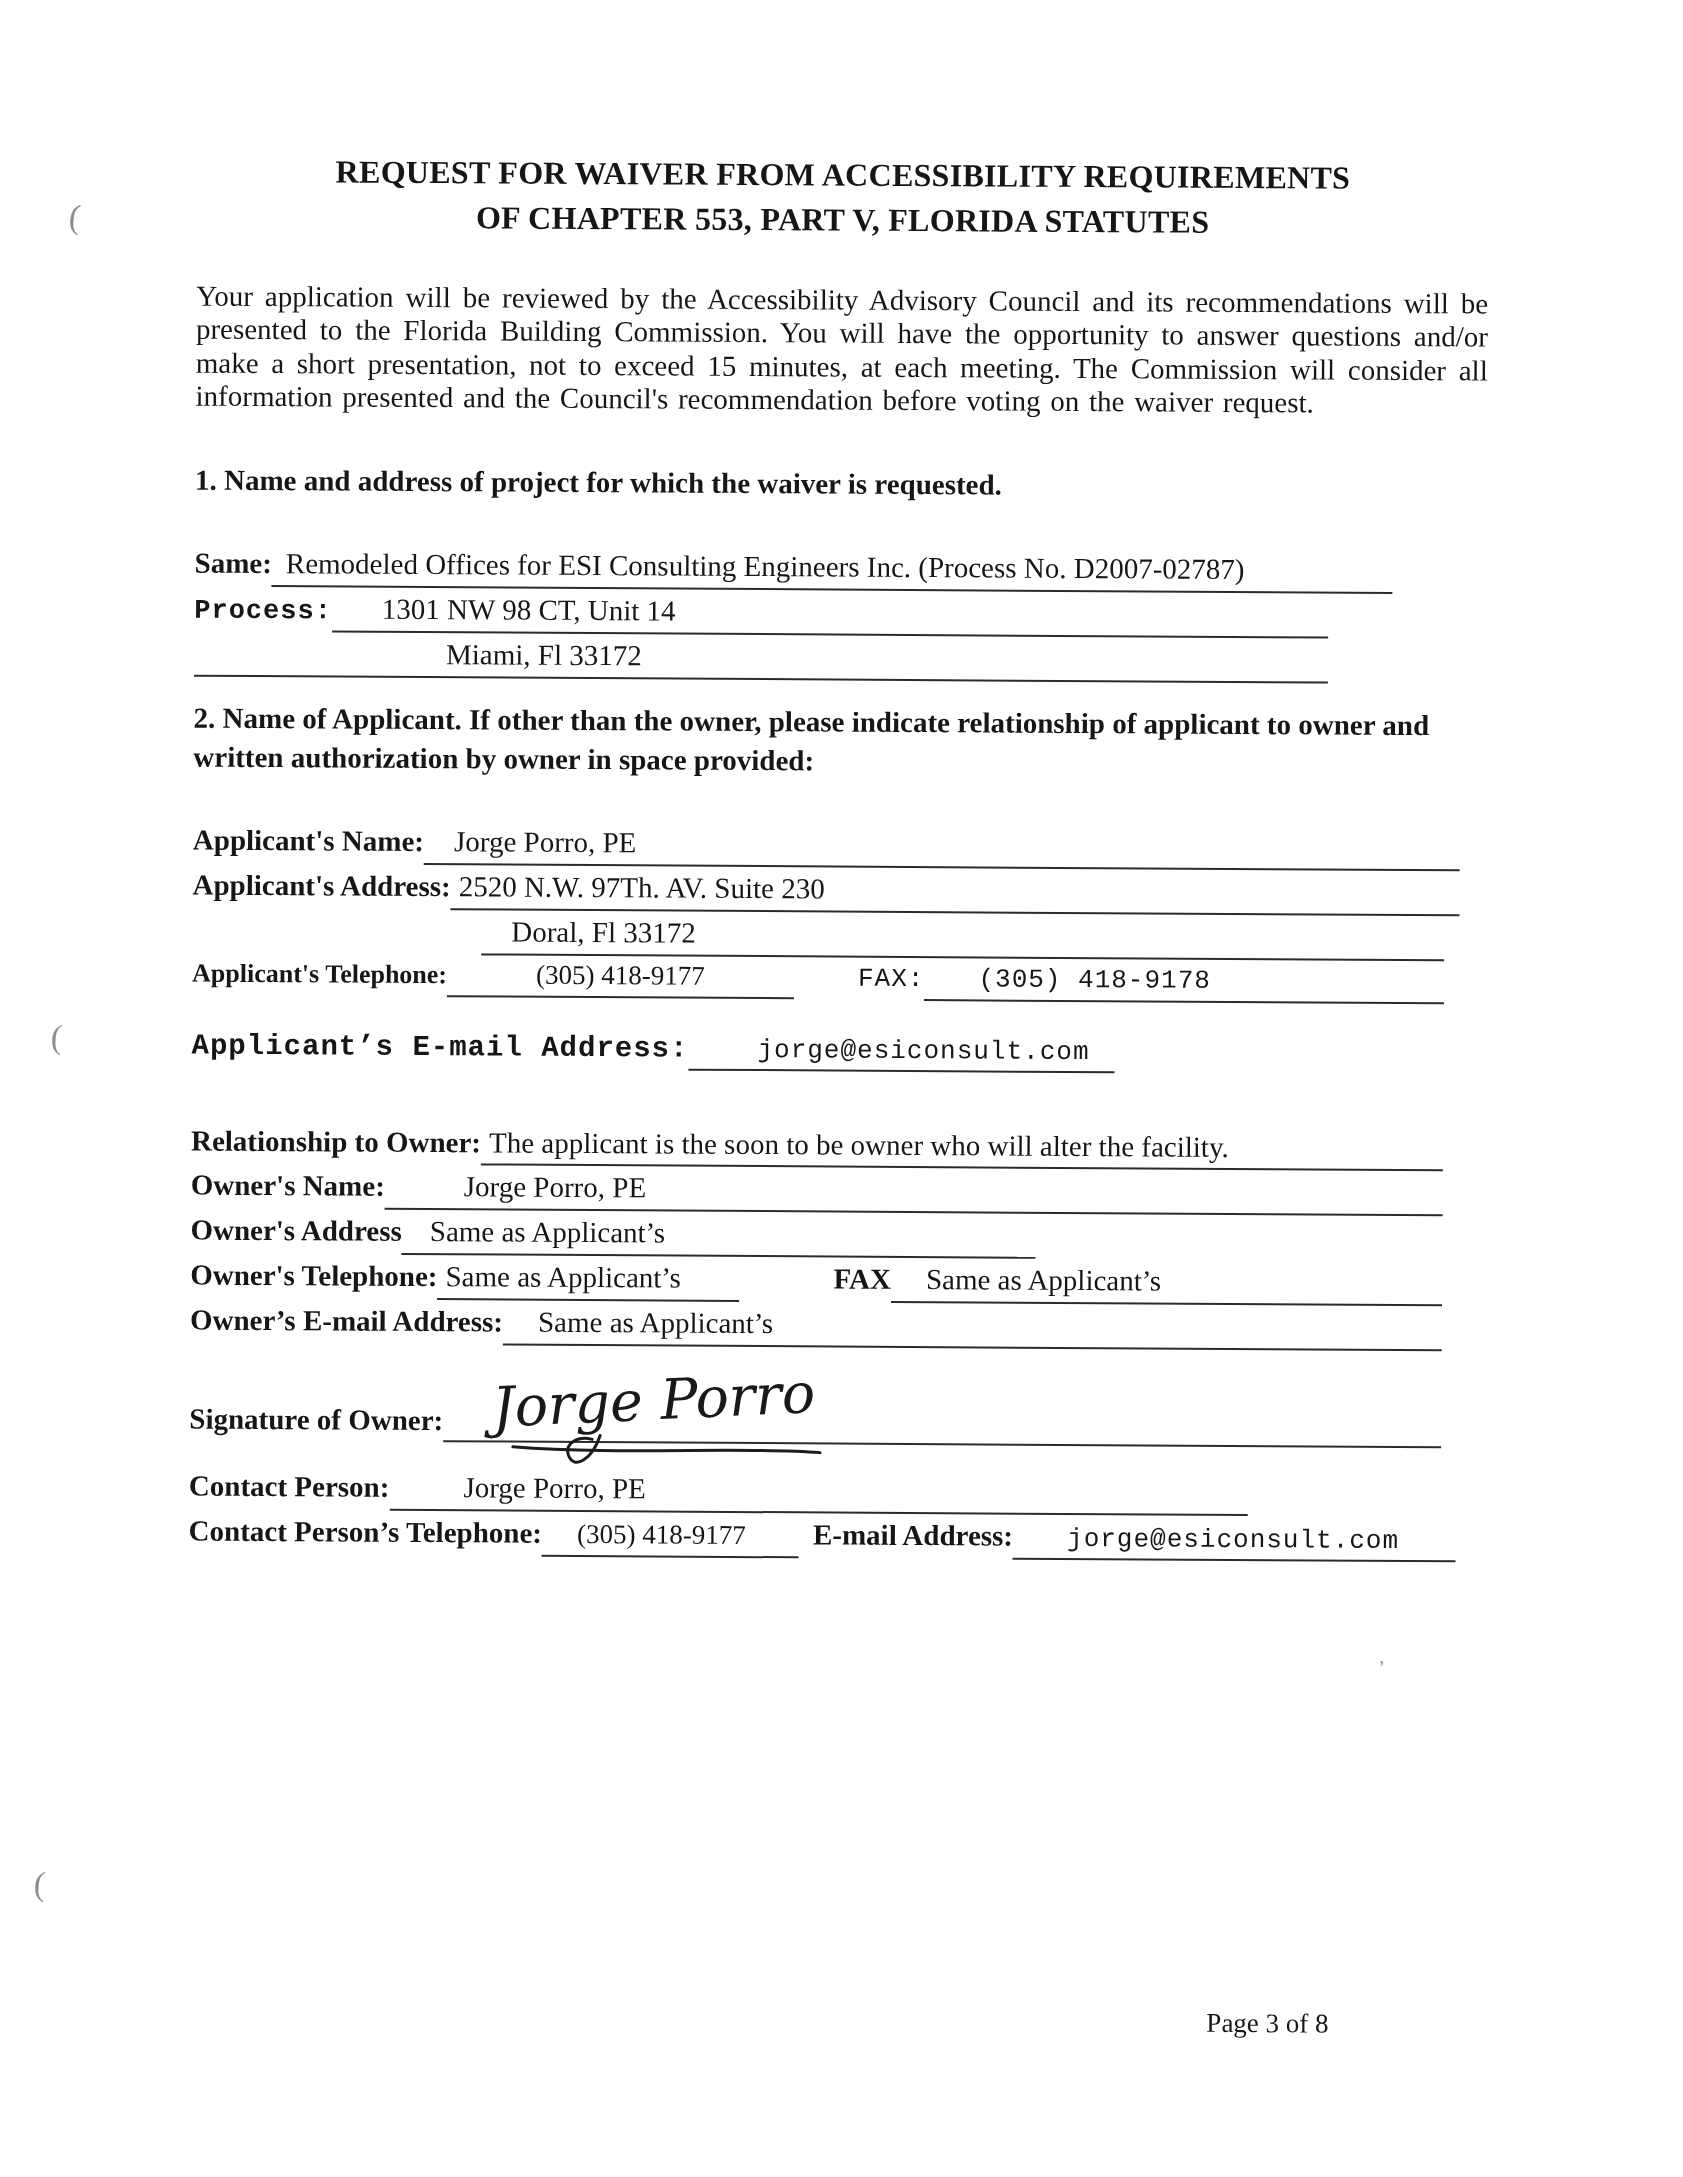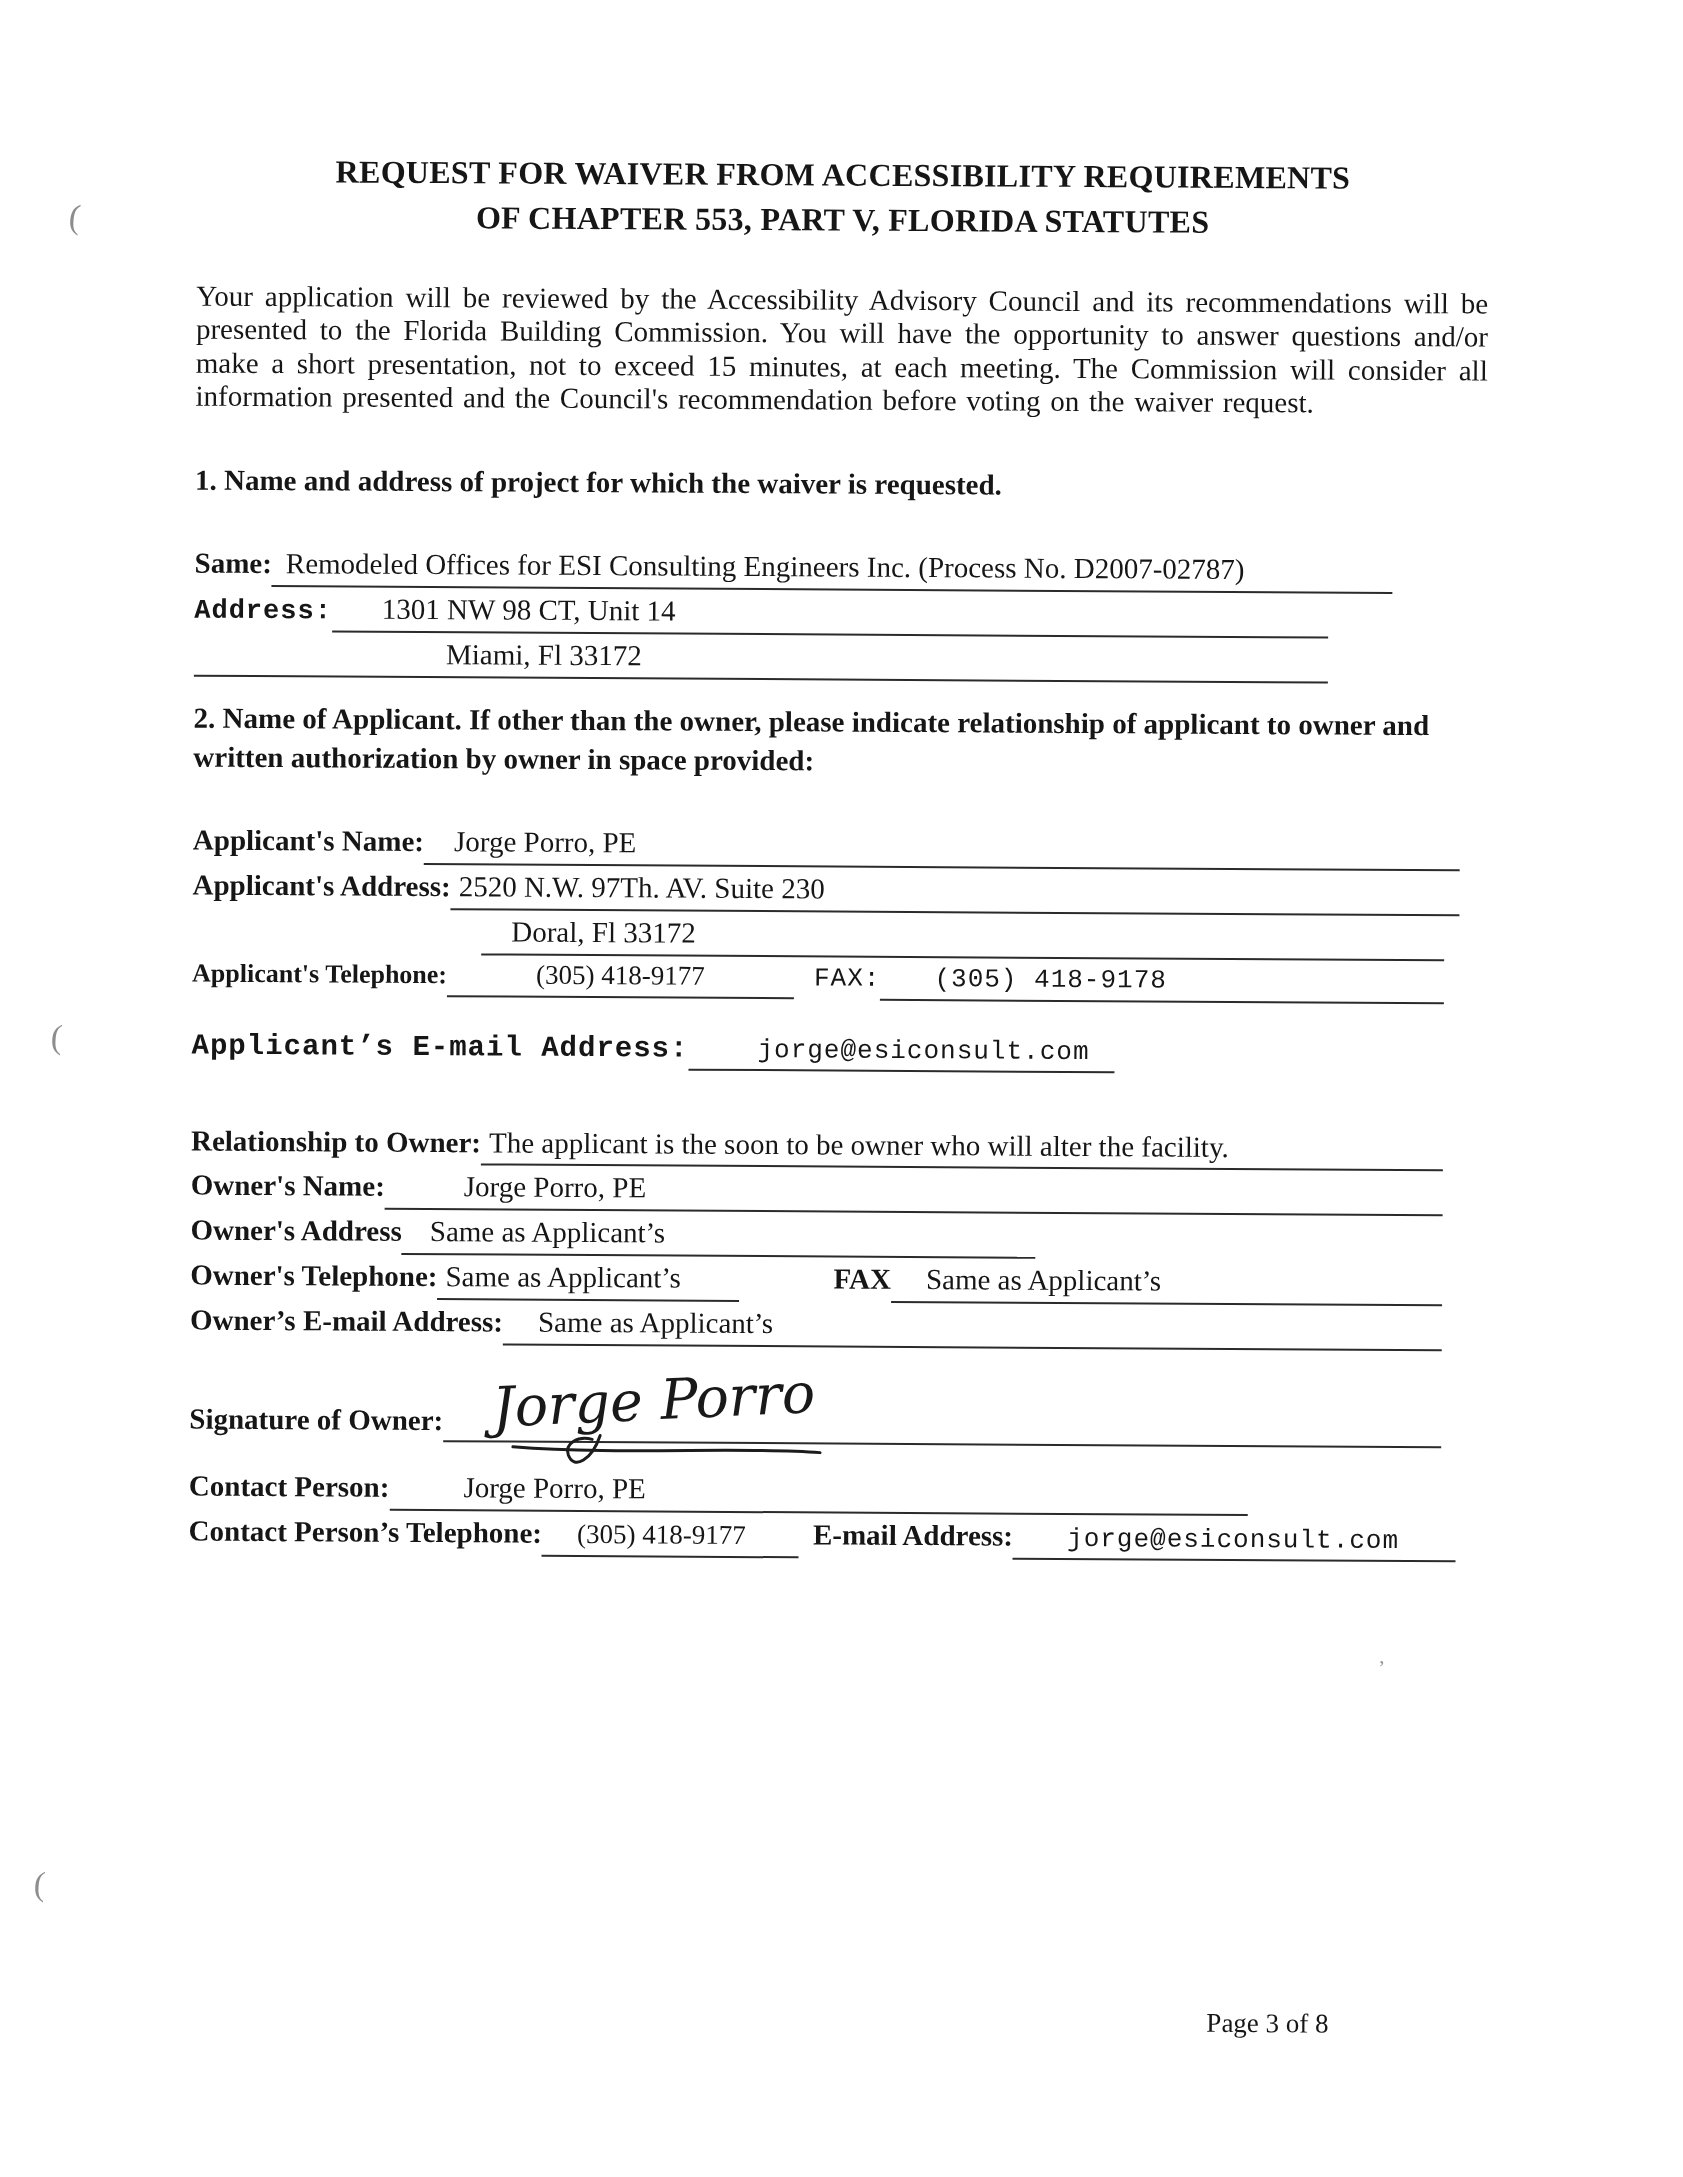--- a/index.html
+++ b/index.html
@@ -42,21 +42,21 @@
     line-height: 1.35;
   }
   .frow {
     display: flex;
     align-items: baseline;
     font-size: 29px;
     line-height: 1.48;
     white-space: nowrap;
   }
   .lbl { font-weight: 700; white-space: nowrap; }
-  .lbl-reg { font-weight: 400; white-space: nowrap; }
+  .lbl-reg { font-weight: 400; white-space: nowrap; margin-left: 44px; }
   .mono-bold {
     font-family: "Liberation Mono", "DejaVu Sans Mono", monospace;
     font-weight: 700;
     letter-spacing: 1px;
     font-size: 27px;
   }
   .uline {
     flex: 1;
     border-bottom: 2px solid #2b2b2b;
     white-space: nowrap;
@@ -131,21 +131,21 @@
   <p class="intro">Your application will be reviewed by the Accessibility Advisory Council and its recommendations will be presented to the Florida Building Commission. You will have the opportunity to answer questions and/or make a short presentation, not to exceed 15 minutes, at each meeting. The Commission will consider all information presented and the Council's recommendation before voting on the waiver request.</p>
 
   <p class="sec-heading">1. Name and address of project for which the waiver is requested.</p>
 
   <div class="frow" style="margin-top:42px;">
     <span class="lbl">Same:</span>
     <span class="uline mr95"><span class="val pl14">Remodeled Offices for ESI Consulting Engineers Inc. (Process No. D2007-02787)</span></span>
   </div>
 
   <div class="frow">
-    <span class="lbl mono-bold">Address:</span>
+    <span class="lbl mono-bold">Process:</span>
     <span class="uline mr160"><span class="val pl50">1301 NW 98 CT, Unit 14</span></span>
   </div>
 
   <div class="frow">
     <span class="uline mr160"><span class="val pl255">Miami, Fl 33172</span></span>
   </div>
 
   <p class="sec-heading" style="margin-top:22px;">2. Name of Applicant. If other than the owner, please indicate relationship of applicant to owner and written authorization by owner in space provided:</p>
 
   <div class="frow" style="margin-top:42px;">

